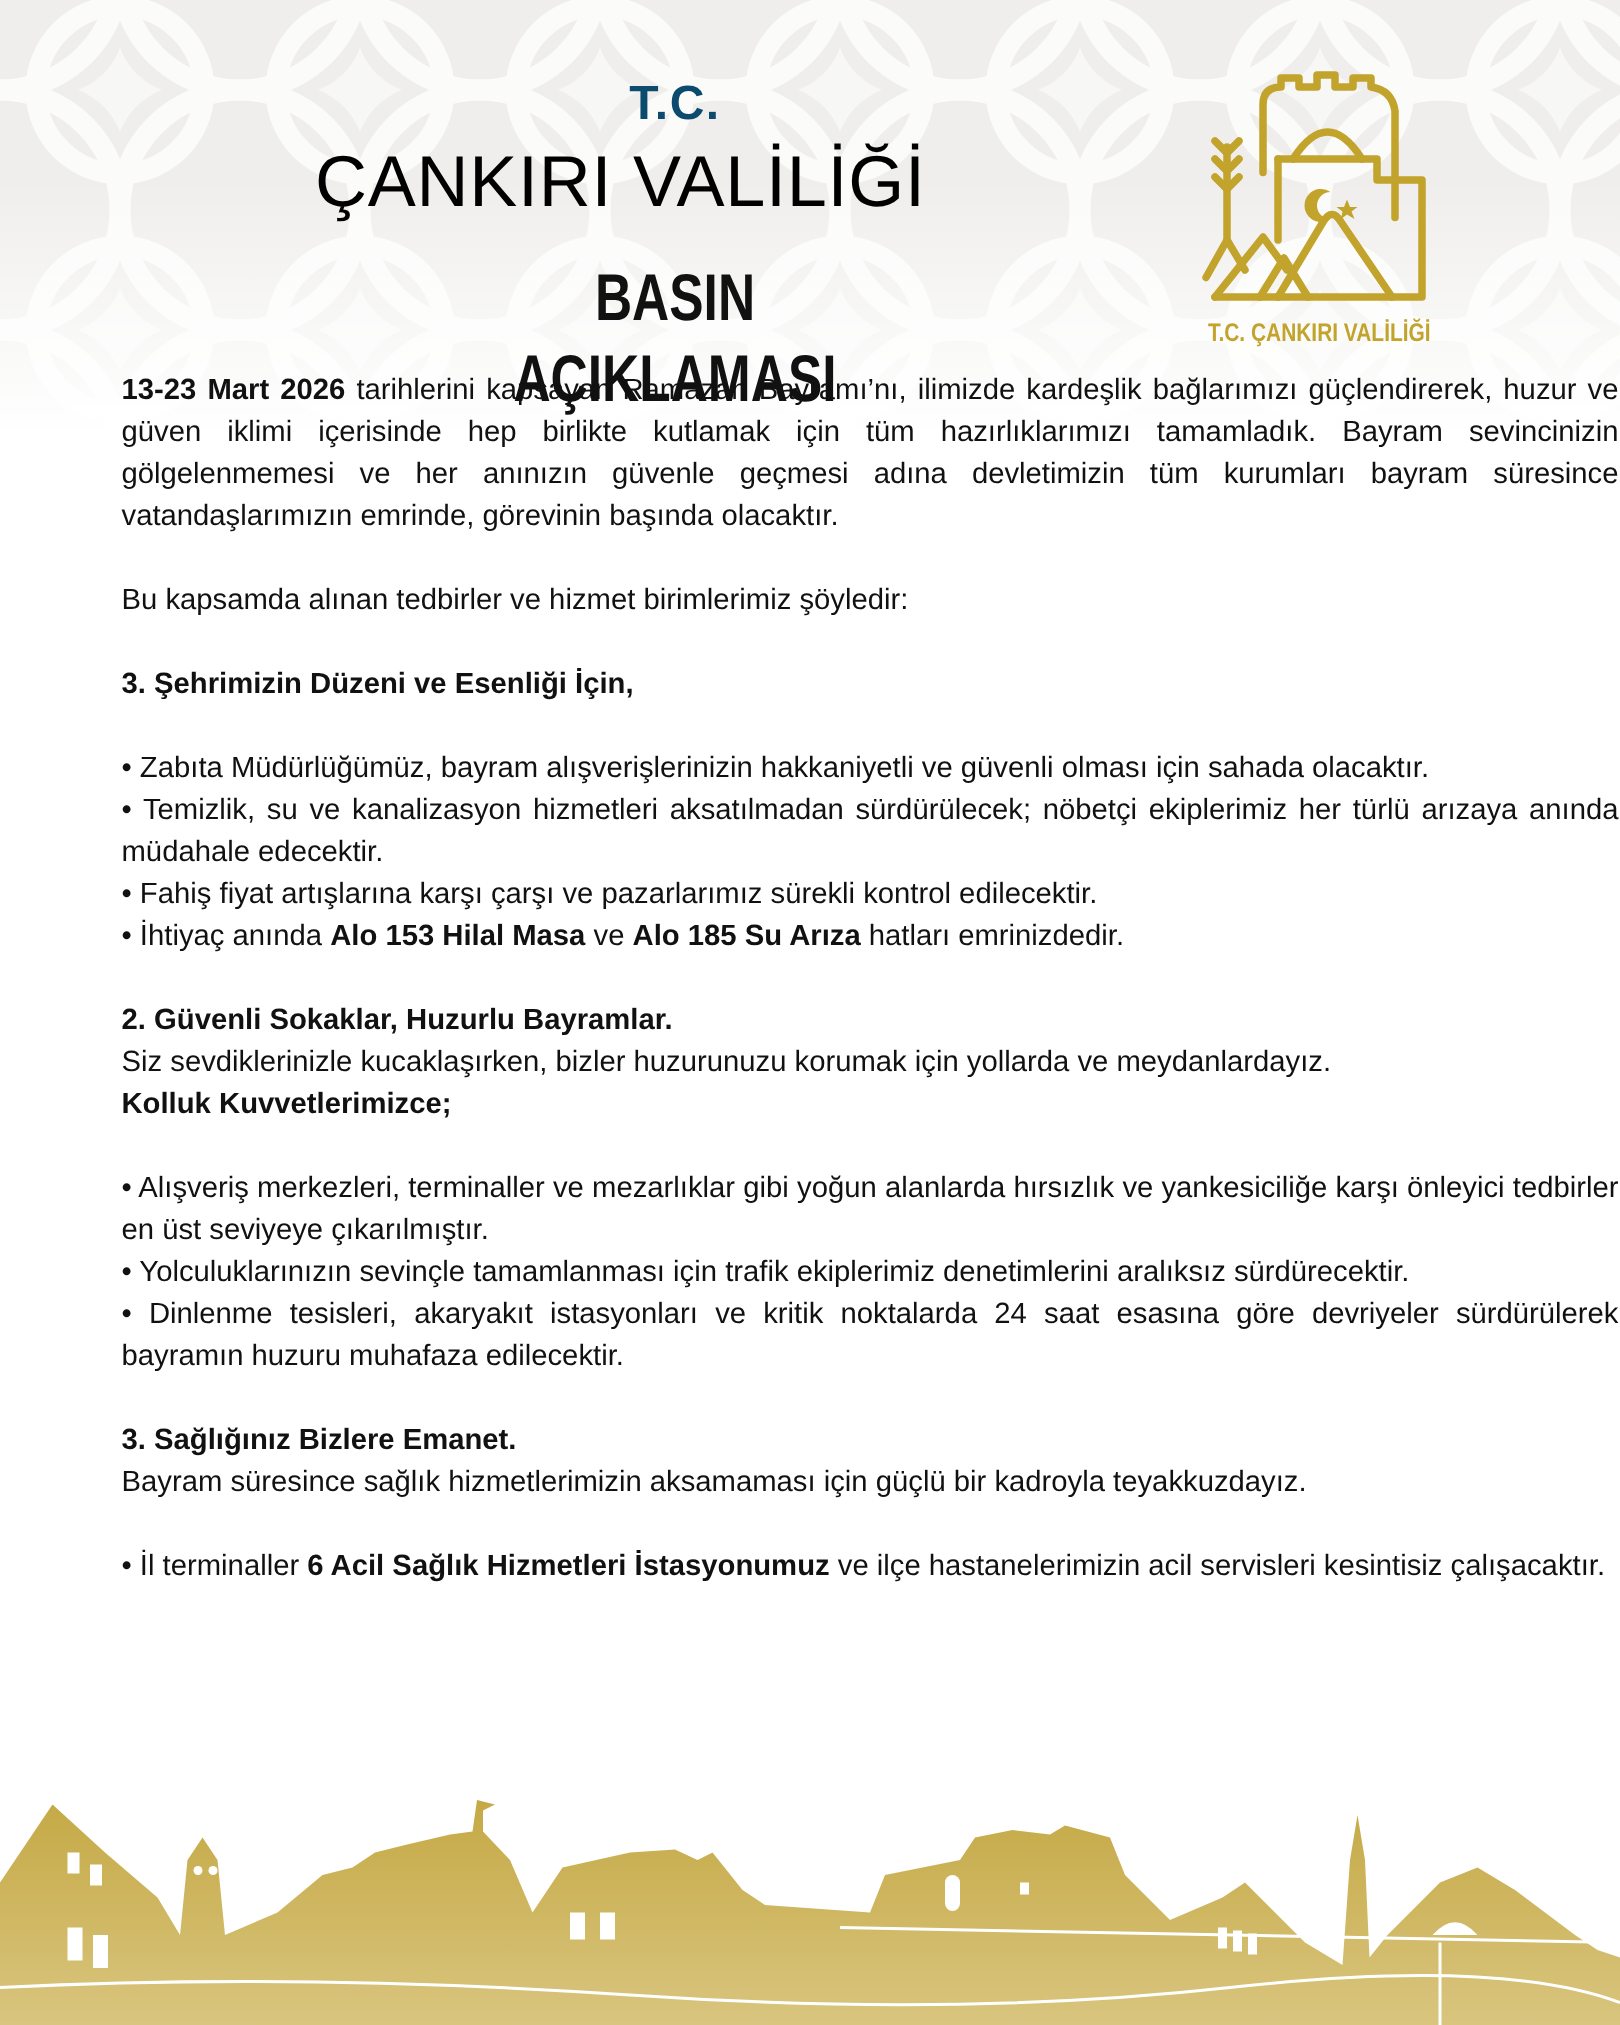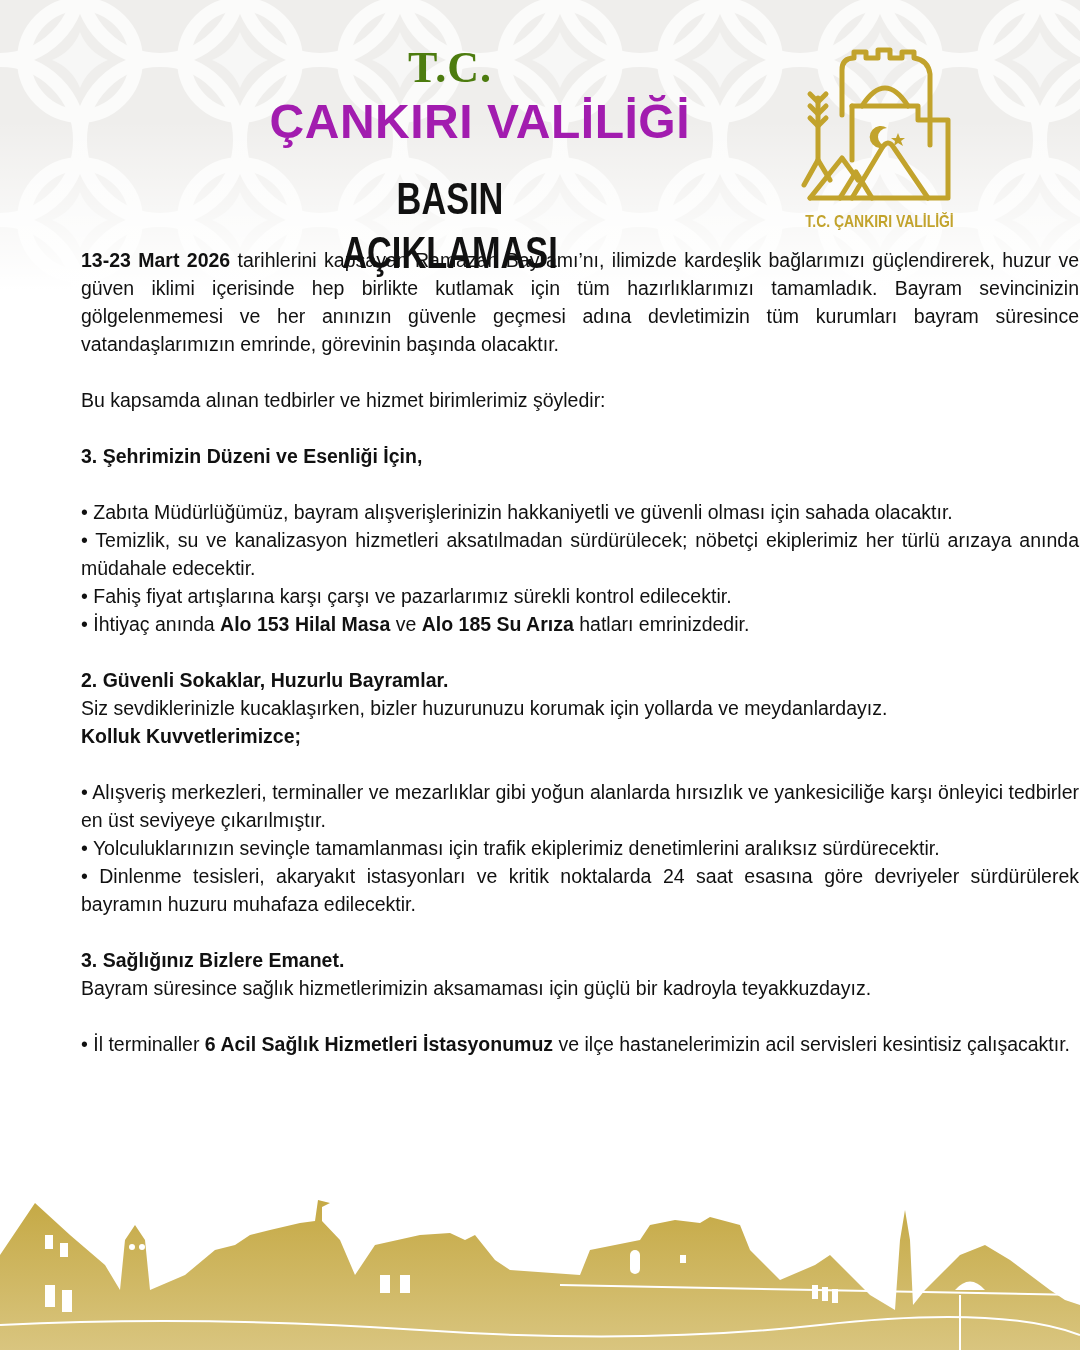--- a/index.html
+++ b/index.html
@@ -22,28 +22,28 @@
       z-index: 1;
     }
     .bg-white {
       position: absolute; left: 0; top: 300px; width: 1080px; height: 1050px;
       background: #ffffff; z-index: 0;
     }
 
     .header { position: absolute; left: 0; top: 0; width: 1080px; height: 240px; z-index: 3; }
     .title-tc {
       position: absolute; left: 230px; width: 440px; top: 40px;
-      text-align: center; color: #4d7c0f;
-      font-family: Liberation Serif, serif; font-weight: bold;
-      font-size: 44px; line-height: 56px; letter-spacing: 1px;
+      text-align: center; color: #0c4a6e;
+      font-family: Liberation Sans, sans-serif; font-weight: bold;
+      font-size: 32px; line-height: 56px; letter-spacing: 1px;
     }
     .title-main {
       position: absolute; left: 210px; width: 480px; top: 94px;
-      text-align: right; color: #a21caf;
-      font-family: "Liberation Sans", sans-serif; font-weight: bold;
+      text-align: left; color: #000000;
+      font-family: "Liberation Sans", sans-serif; font-weight: normal;
       font-size: 48px; line-height: 56px; letter-spacing: 0.5px;
     }
     .title-sub {
       position: absolute; left: 250px; width: 400px; top: 172px;
       text-align: center; color: #111111;
       font-family: "Liberation Sans", sans-serif; font-weight: bold;
       font-size: 44px; line-height: 54px;
       transform: scaleX(0.78); transform-origin: center;
     }
     .logo {

